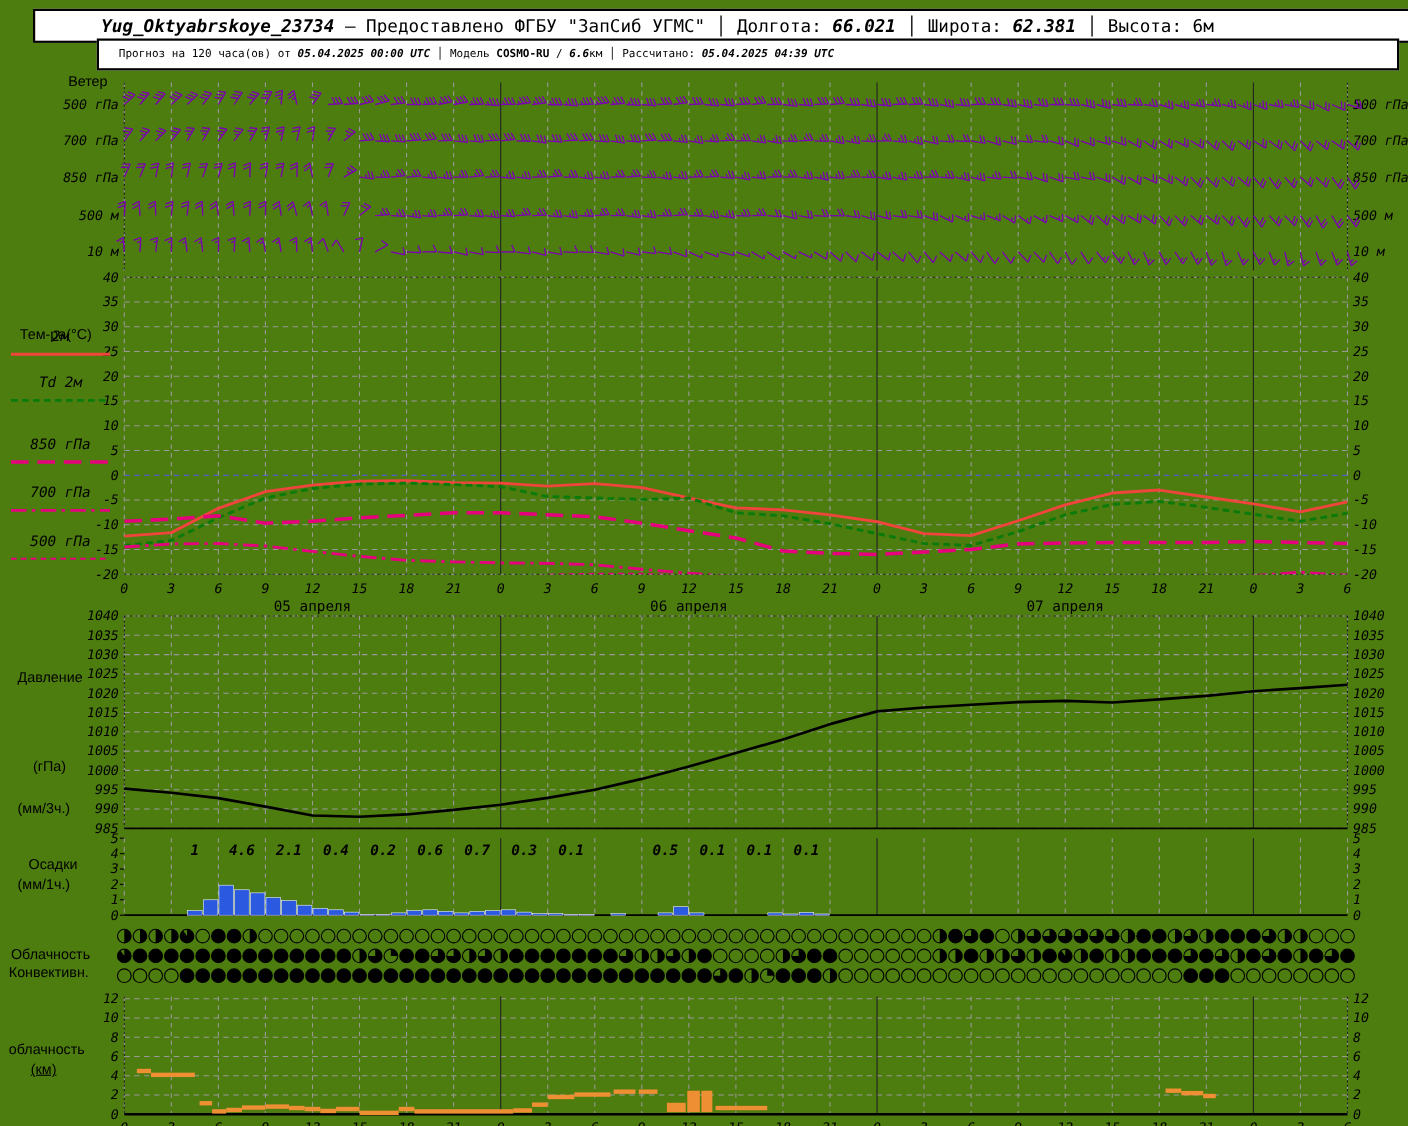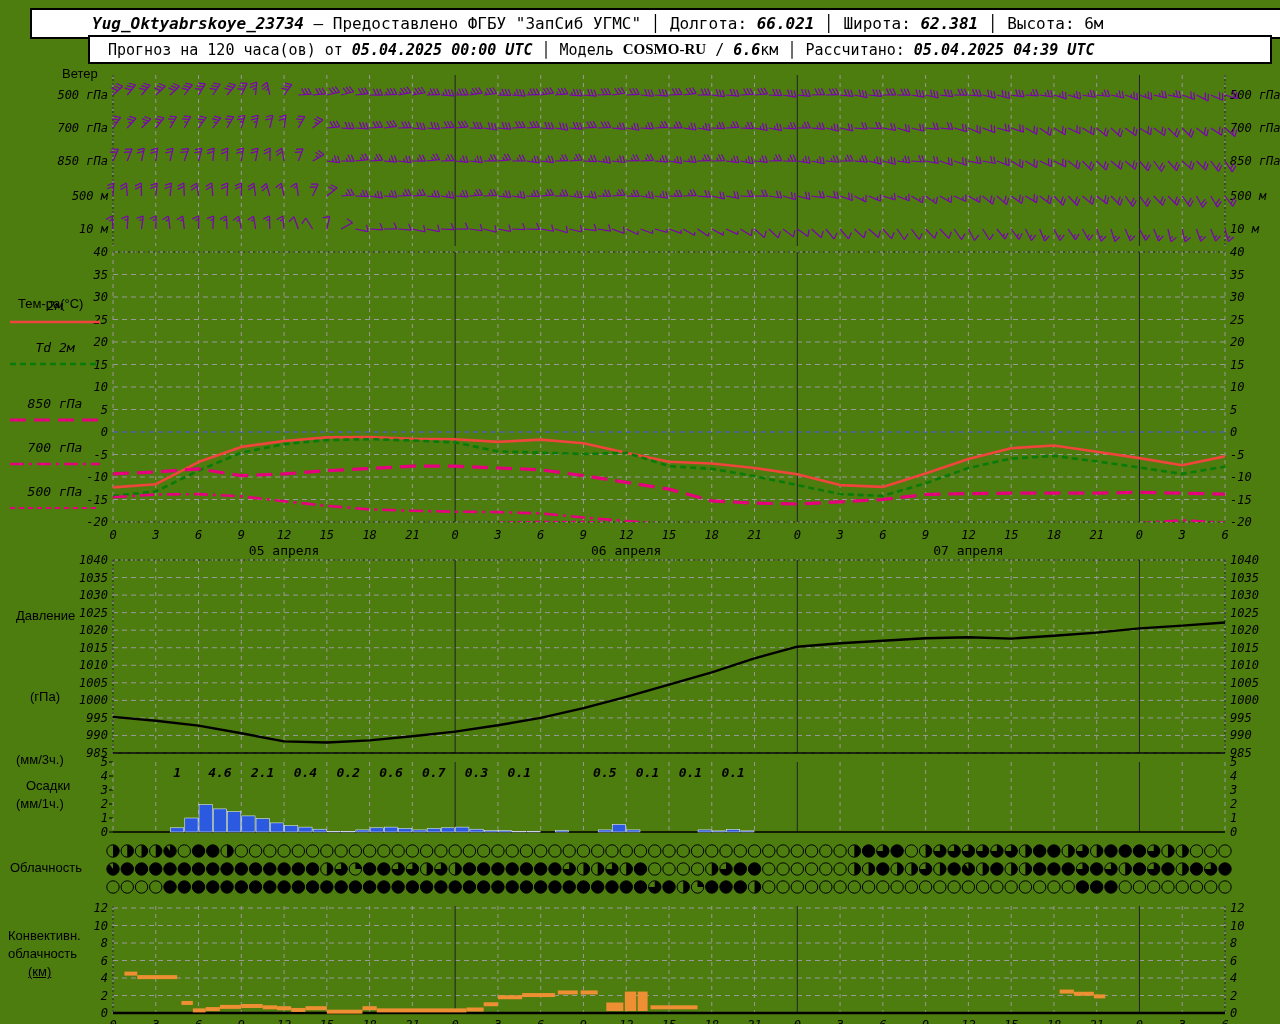--- a/index.html
+++ b/index.html
@@ -1,21 +1,21 @@
 <!DOCTYPE html>
 <html><head>
 <meta charset="utf-8">
 <style>
   html,body{margin:0;padding:0;background:#fff;}
   #app{position:relative;width:1280px;height:1024px;background:#4d7c0f;overflow:hidden;
        font-family:"Liberation Sans",sans-serif;color:#000;}
   .hbox{position:absolute;border:2px solid #000;background:#fff;display:flex;align-items:center;
-        font-family:"DejaVu Sans Mono",monospace;font-size:15px;white-space:pre;overflow:hidden;}
+        font-family:"DejaVu Sans Mono",monospace;font-size:10px;white-space:pre;overflow:hidden;}
   .hbox span.ti{font-style:italic;font-weight:bold;}
-  .hbox span.tb{font-weight:bold;font-family:Liberation Serif, serif;}
+  .hbox span.tb{font-weight:bold;}
   .plabel{position:absolute;font-size:13px;color:#000;white-space:pre;}
   svg text{font-family:"DejaVu Sans Mono",monospace;}
   text.tick{font-size:12px;font-style:italic;fill:#000;}
   text.day{font-size:13px;fill:#000;}
   text.lvl{font-size:12px;font-style:italic;fill:#000;}
   text.leg{font-size:13px;font-style:italic;fill:#000;}
   text.pnum{font-size:13px;font-style:italic;font-weight:bold;fill:#000;}
 </style>
 </head>
 <body>
@@ -2112,20 +2112,20 @@
         <text x="1139.4615384615386" y="969" class="tick" text-anchor="middle">0</text>
         <text x="1182.2307692307693" y="969" class="tick" text-anchor="middle">3</text>
         <text x="1225" y="969" class="tick" text-anchor="middle">6</text>
       </g>
     </svg>
 
   <div class="plabel" style="left:62px;top:66px;">Ветер</div>
   <div class="plabel" style="left:18px;top:276px;margin-top:20px;">Тем-ра(°C)</div>
   <div class="plabel" style="left:16px;top:608px;">Давление</div>
   <div class="plabel" style="left:30px;top:661px;margin-top:28px;">(гПа)</div>
-  <div class="plabel" style="left:16px;top:752px;">(мм/3ч.)</div>
+  <div class="plabel" style="left:16px;top:727px;">(мм/3ч.)</div>
   <div class="plabel" style="left:26px;top:778px;">Осадки</div>
   <div class="plabel" style="left:16px;top:796px;">(мм/1ч.)</div>
   <div class="plabel" style="left:10px;top:860px;">Облачность</div>
-  <div class="plabel" style="left:8px;top:928px;text-align:center;">Конвективн.</div>
+  <div class="plabel" style="left:8px;top:876px;text-align:center;">Конвективн.</div>
   <div class="plabel" style="left:8px;top:946px;">облачность</div>
   <div class="plabel" style="left:28px;top:964px;text-decoration:underline;">(км)</div>
 </div>
 
 </body></html>

